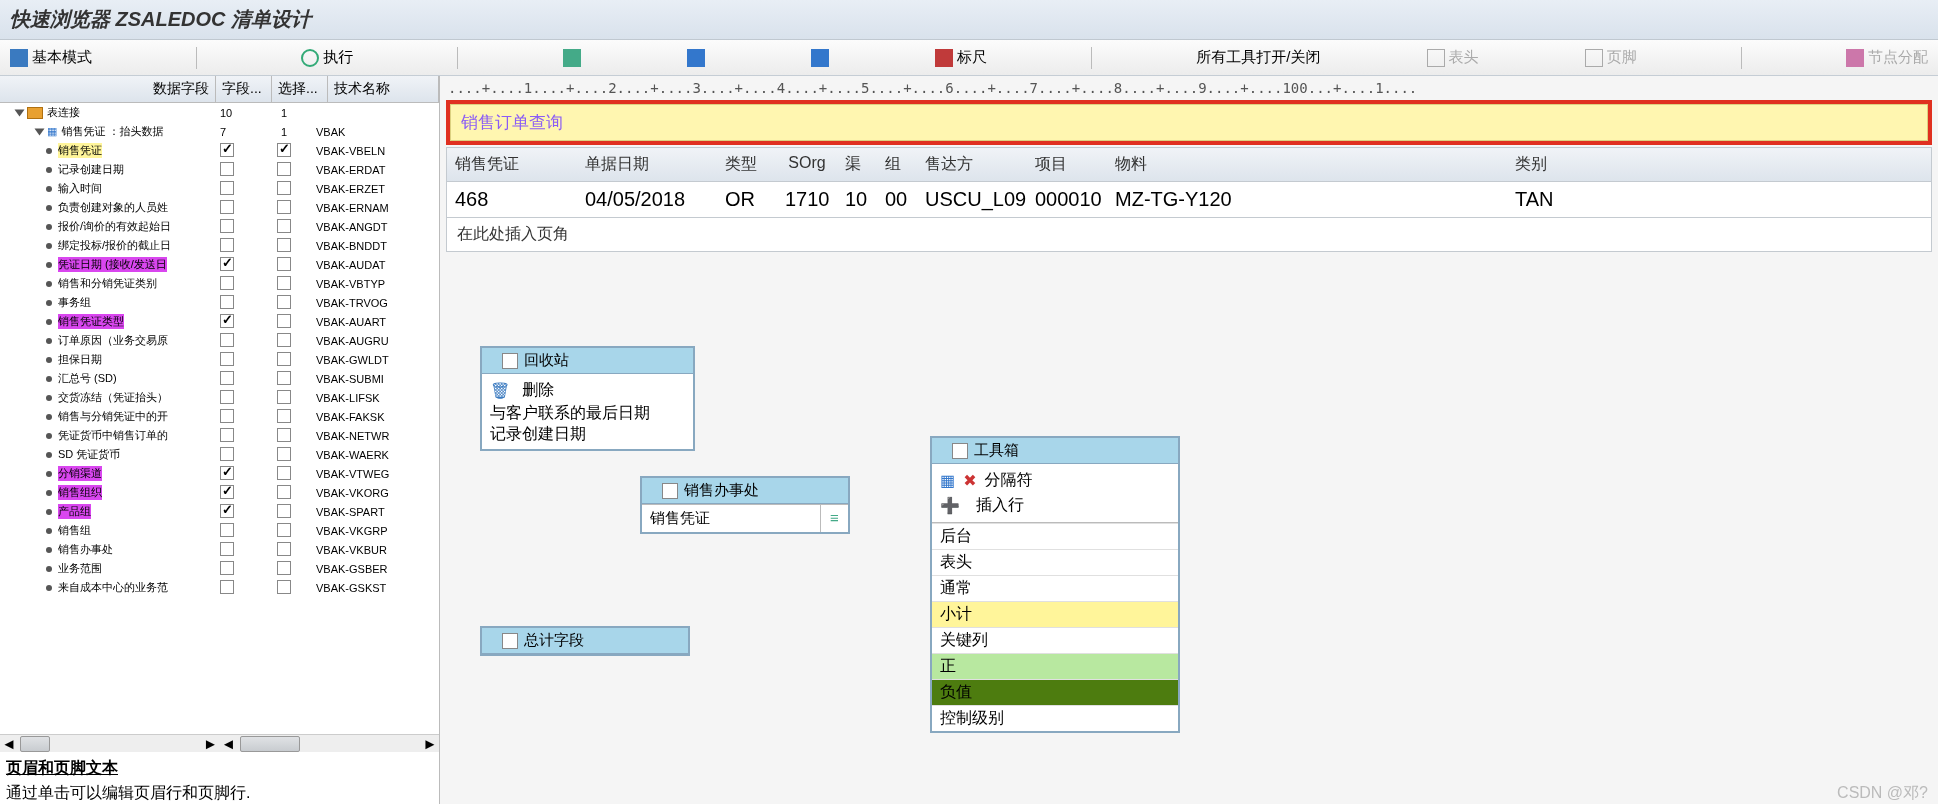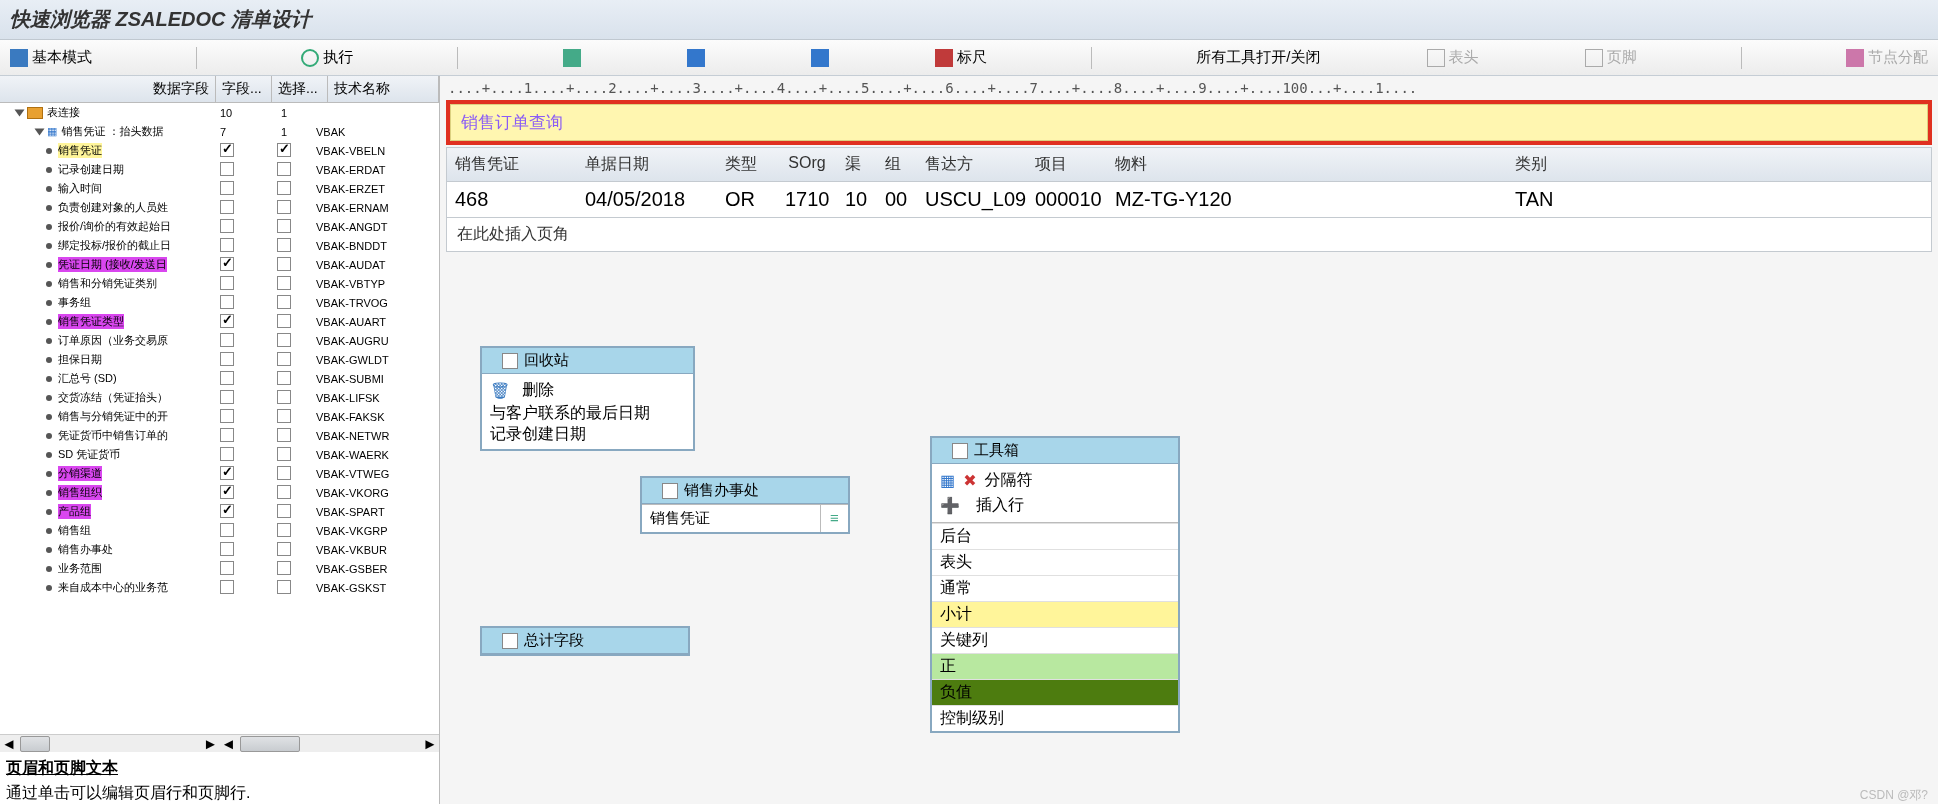--- a/index.html
+++ b/index.html
@@ -48,21 +48,21 @@
   .panel-bd{padding:4px 8px;font-size:16px;}
   .panel-row{display:flex;align-items:center;gap:8px;padding:2px 0;}
   .sort-in{display:flex;border-top:1px solid #bbb;}
   .sort-in .lbl{flex:1;padding:4px 8px;}
   .sort-in .btn{width:28px;border-left:1px solid #bbb;text-align:center;padding:4px 0;color:#4a8;}
   .tools-body{font-size:16px;}
   .tools-body div{padding:2px 8px;border-top:1px solid #e0e0e0;}
   .c-yellow{background:#fff59a;}
   .c-green{background:#b8e8a0;}
   .c-red{background:#4d7c0f;}
-  .watermark{position:absolute;bottom:6px;right:10px;color:#bbb;font-size:12px;margin-top:44px;}
+  .watermark{position:absolute;bottom:6px;right:10px;color:#bbb;font-size:16px;margin-top:44px;}
   
   .w-doc{width:130px;} .w-date{width:140px;} .w-type{width:60px;} .w-sorg{width:60px;text-align:center;} .w-ch{width:40px;} .w-grp{width:40px;} .w-ship{width:110px;} .w-item{width:80px;} .w-mat{width:400px;} .w-cat{width:60px;}
   .trash-ico{color:#3a7ac0;font-size:16px;margin-right:4px;}
 </style>
 </head>
 <body>
 
 <div class="title-bar">快速浏览器 ZSALEDOC 清单设计</div>
 
 <div class="toolbar">

